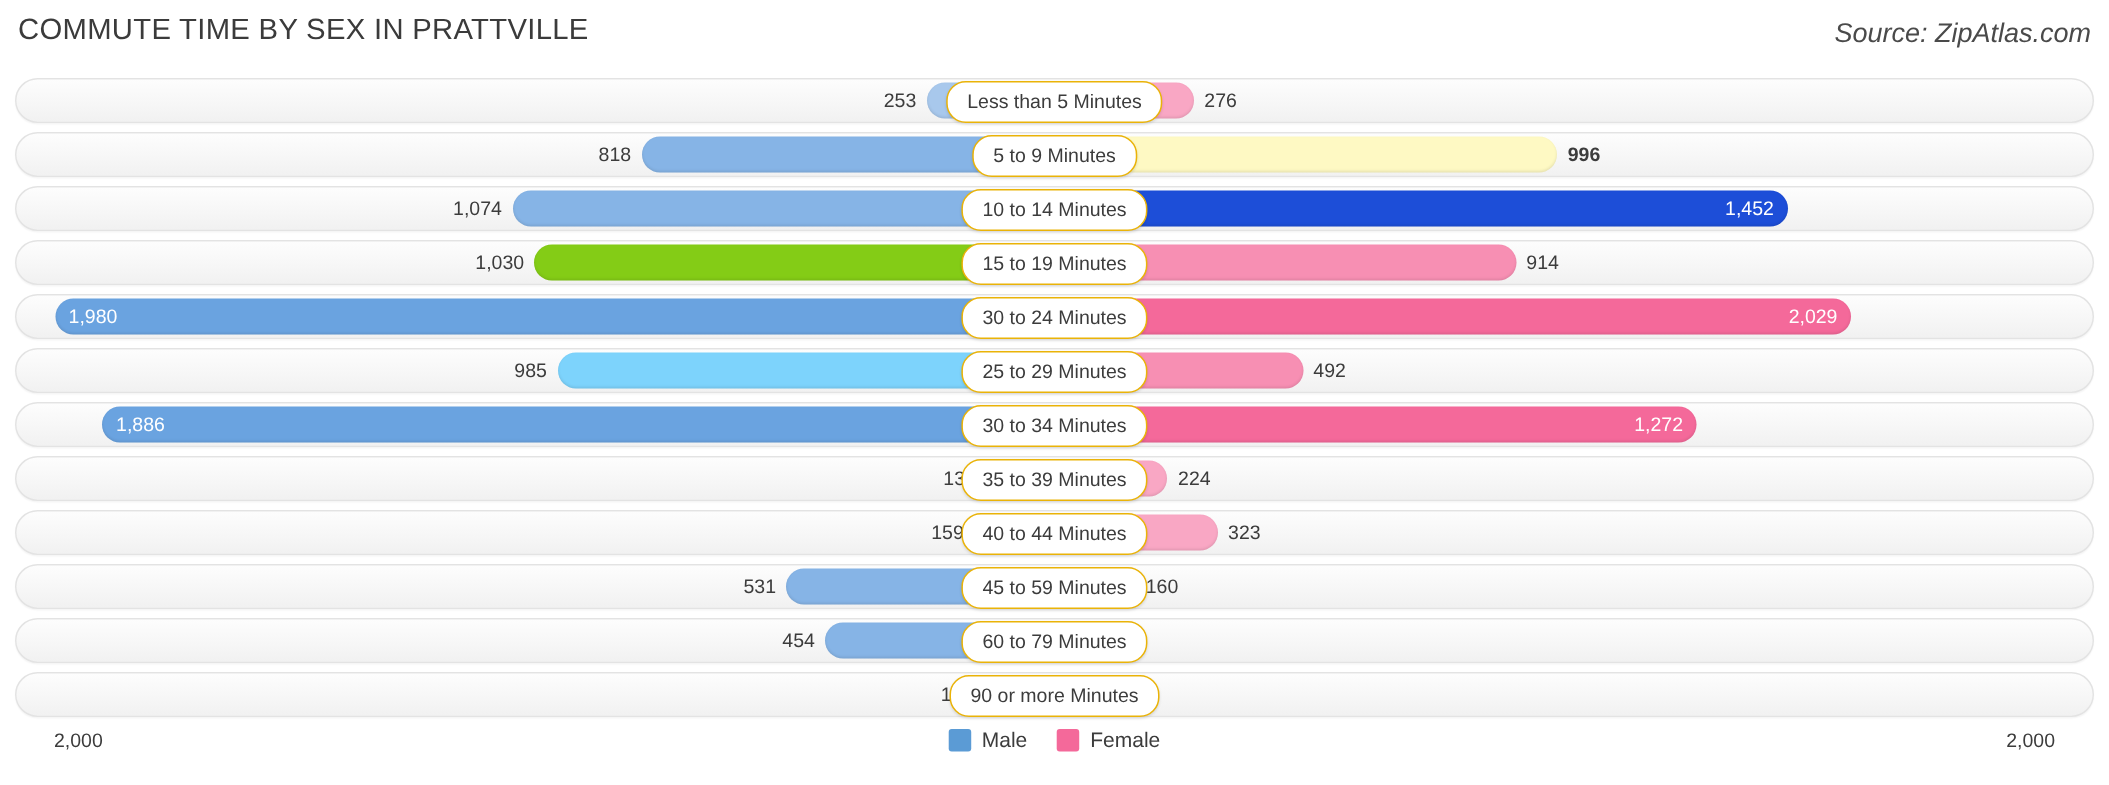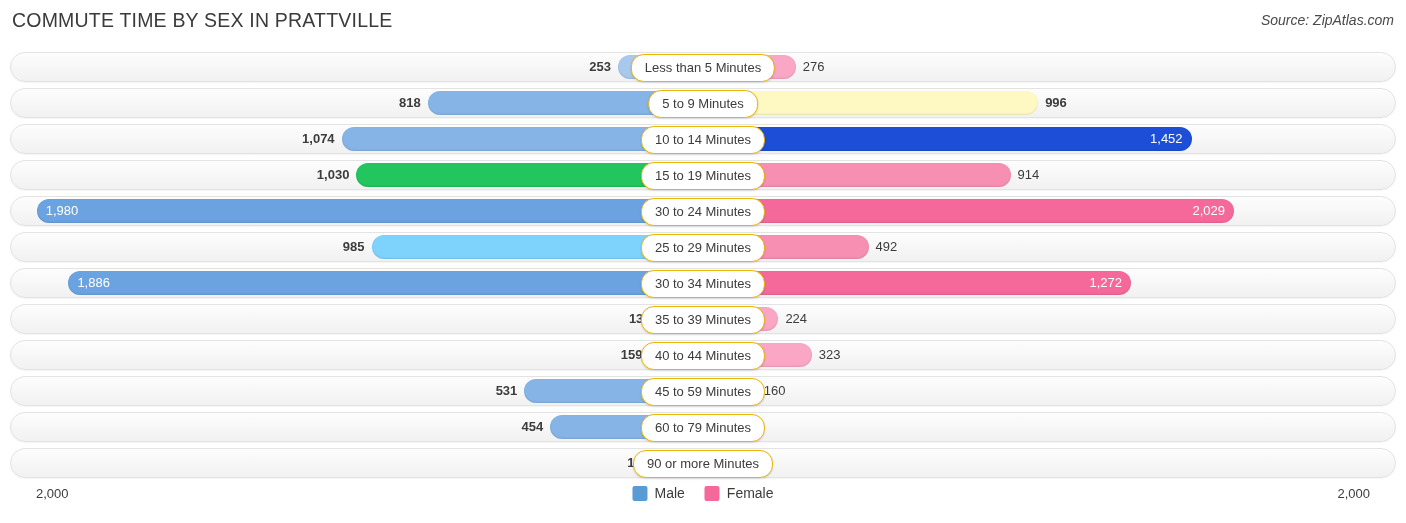--- a/index.html
+++ b/index.html
@@ -29,21 +29,21 @@
     font-size: 19.5px;
     letter-spacing: 0.2px;
     color: #3b3b3b;
     font-weight: 400;
     white-space: nowrap;
   }
   .source {
     position: absolute;
     right: 12px;
     top: 12px;
-    font-size: 14px;
+    font-size: 18px;
     font-style: italic;
     color: #4a4a4a;
     white-space: nowrap;
   }
 
   
   .rows {
     position: absolute;
     left: 0;
     top: 52px;
@@ -102,21 +102,21 @@
 
   .val {
     position: absolute;
     top: 0;
     height: 24px;
     line-height: 24px;
     font-size: 13px;
     white-space: nowrap;
     color: #3c3c3c;
   }
-  .val.out-left  { right: 100%; margin-right: 7px; font-weight: bold; }
+  .val.out-left  { right: 100%; margin-right: 7px; }
   .val.out-right { left: 100%;  margin-left: 7px; }
   .val.in-left   { left: 9px;  color: #ffffff; }
   .val.in-right  { right: 9px; color: #ffffff; }
 
   .center-label {
     position: absolute;
     left: 50%;
     top: 2px;
     transform: translateX(-50%);
     height: 26px;
@@ -225,21 +225,21 @@
             <span class="val in-right">1,452</span>
           </div>
         </div>
         <div class="center-label">10 to 14 Minutes</div>
       </div>
     </div>
     <div class="row">
       <div class="track"></div>
       <div class="plot">
         <div class="half left">
-          <div class="bar male" style="width: 51.5%; background: #22c55e; text-align: center;">
+          <div class="bar male" style="width: 51.5%; background: #84cc16; text-align: center;">
             <span class="val out-left">1,030</span>
           </div>
         </div>
         <div class="half right">
           <div class="bar female" style="width: 45.7%; background: rgb(247, 143, 179);">
             <span class="val out-right">914</span>
           </div>
         </div>
         <div class="center-label">15 to 19 Minutes</div>
       </div>

